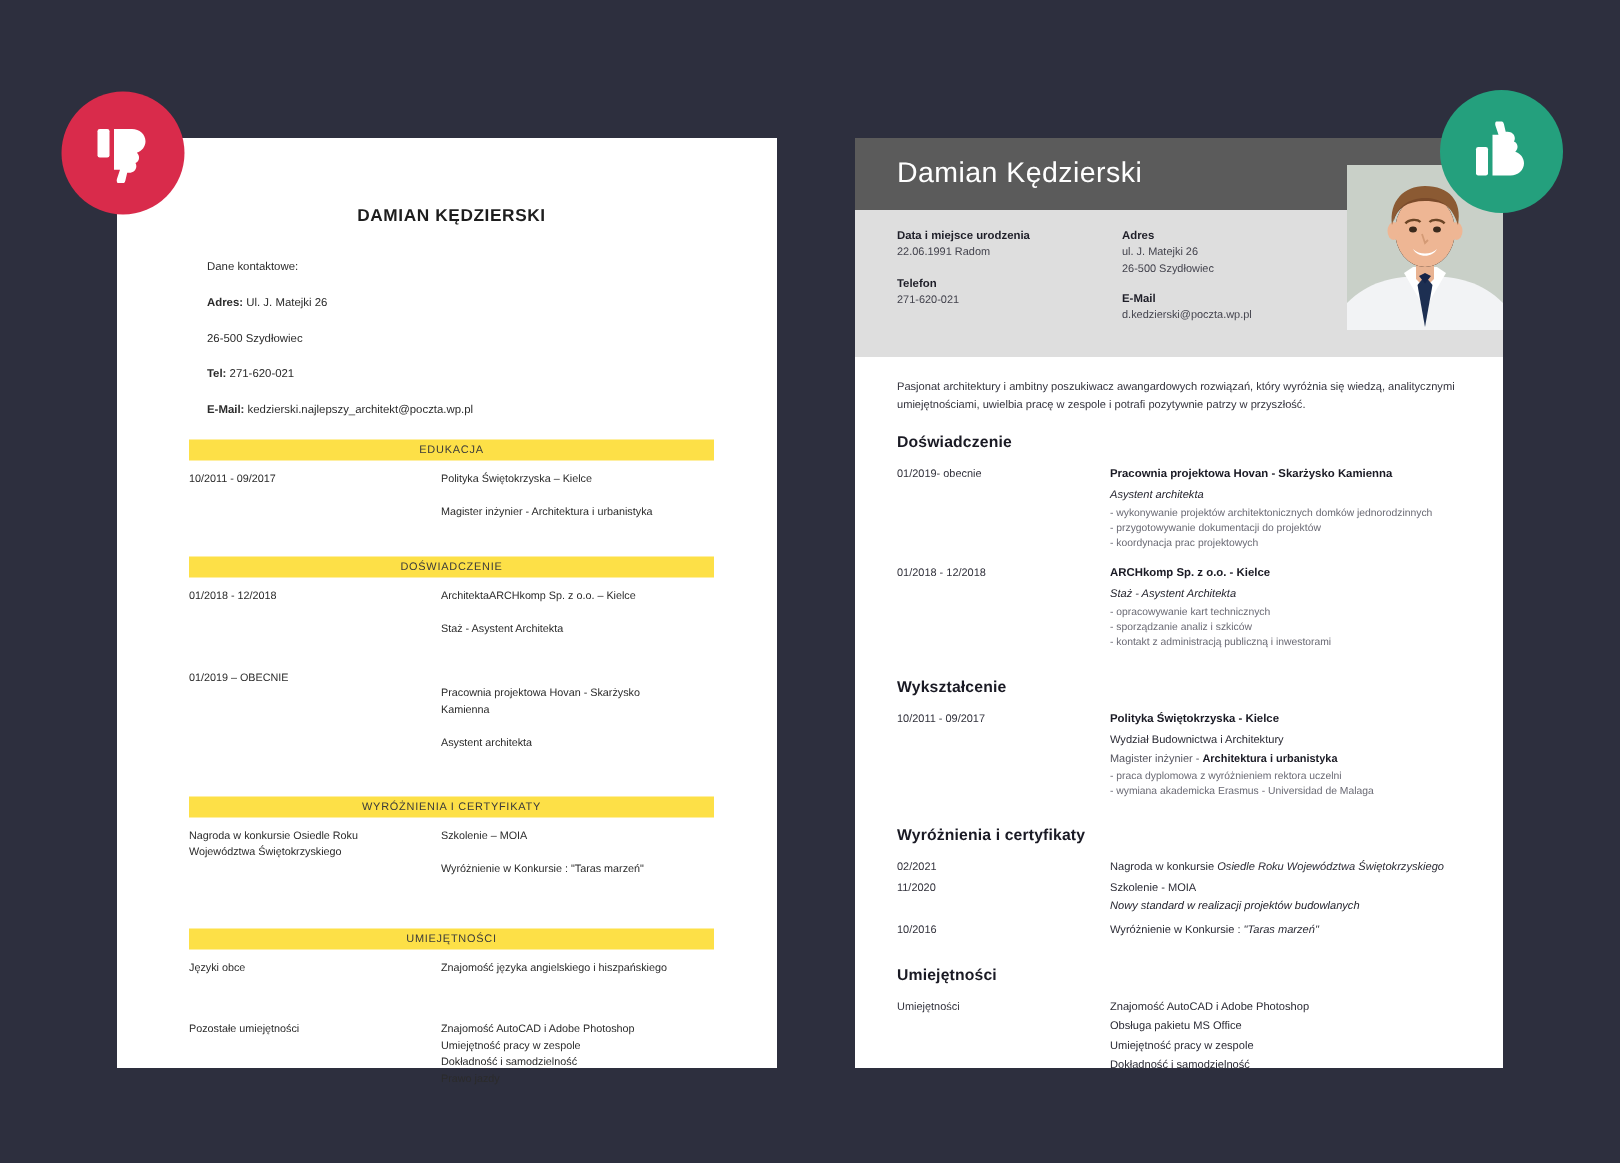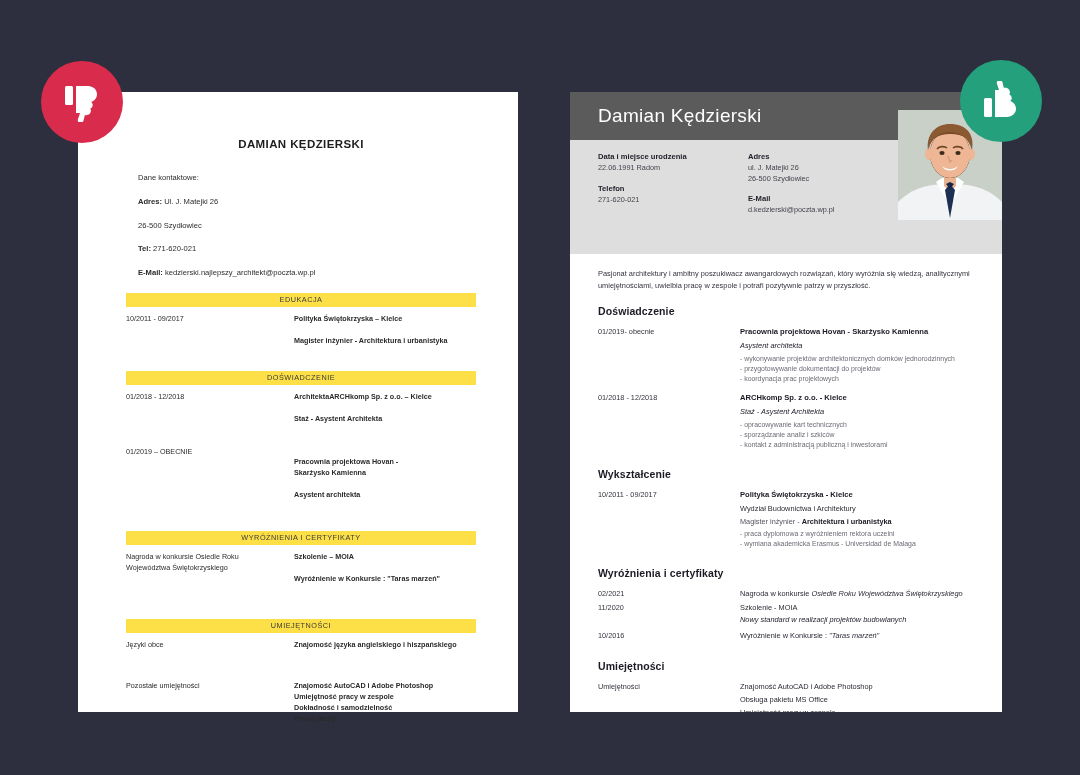--- a/index.html
+++ b/index.html
@@ -35,42 +35,42 @@
   .bad-contact{font-size:7.6px;line-height:11.8px;color:#2b2b2b;}
   .bad-contact div{margin:12px;}
   .bad-contact b{font-weight:bold;}
   .bad-sec{
     background:#fde047;text-align:center;font-size:7.3px;letter-spacing:.5px;
     color:#3a3a3a;padding:2.5px 0;margin:14px 0 6px 0;
   }
   .bad-row{display:flex;font-size:7.2px;line-height:11px;color:#2b2b2b;}
   .bad-row .c1{width:168px;flex:0 0 168px;}
   .bad-row .c2{flex:1;}
-  .bad-row .c2 p{margin:0 0 11px 0;font-weight:bold;}
+  .bad-row .c2 p{margin:0 0 11px 0;}
   .bad-row .c1 p{margin:0 0 11px 0;}
   .bad-consent{
     font-size:6.8px;line-height:10px;color:#3a3a3a;
     margin:0;padding:0 40px 0 0;
   }
 
   
   .cv-good{
     position:absolute;left:570px;top:92px;width:432px;height:620px;
     background:#ffffff;color:#20202a;z-index:10;overflow:hidden;
     font-family:"Liberation Sans", sans-serif;
   }
   .good-header{
     position:relative;height:48px;background:#5b5b5b;display:flex;align-items:center;
   }
   .good-header h1{
     margin:0;padding-left:28px;color:#ffffff;font-size:19px;font-weight:400;
     letter-spacing:.3px;
   }
   .good-contact{
-    background:#dedede;padding:12px 28px 30px 28px;display:flex;position:relative;
+    background:#dedede;padding:12px 28px 14px 28px;display:flex;position:relative;
     min-height:72px;
   }
   .good-contact .col{width:150px;flex:0 0 150px;}
   .good-contact .col.two{flex:1;}
   .good-contact .lbl{font-size:7.6px;font-weight:bold;color:#1e1e28;margin:0 0 2px 0;}
   .good-contact .val{font-size:7.3px;color:#44444e;margin:0 0 10px 0;line-height:10.5px;}
   .good-contact .val:last-child{margin-bottom:0;}
 
   .photo{
     position:absolute;right:0;top:-30px;width:104px;height:110px;

